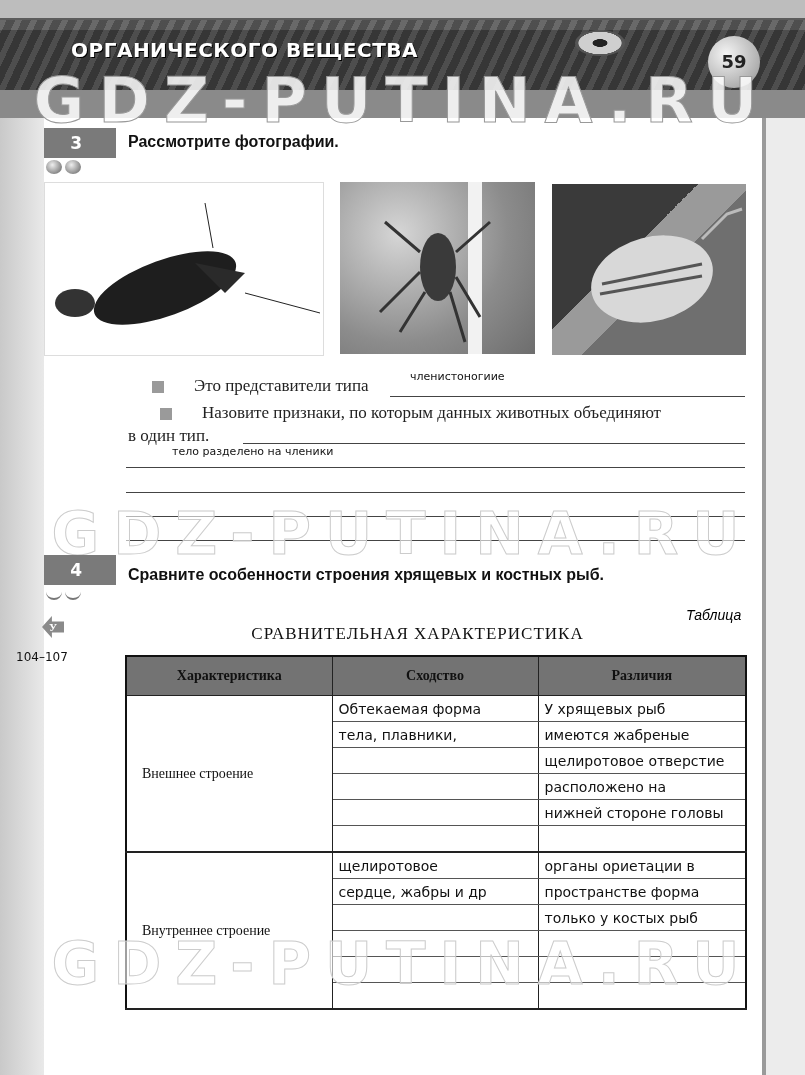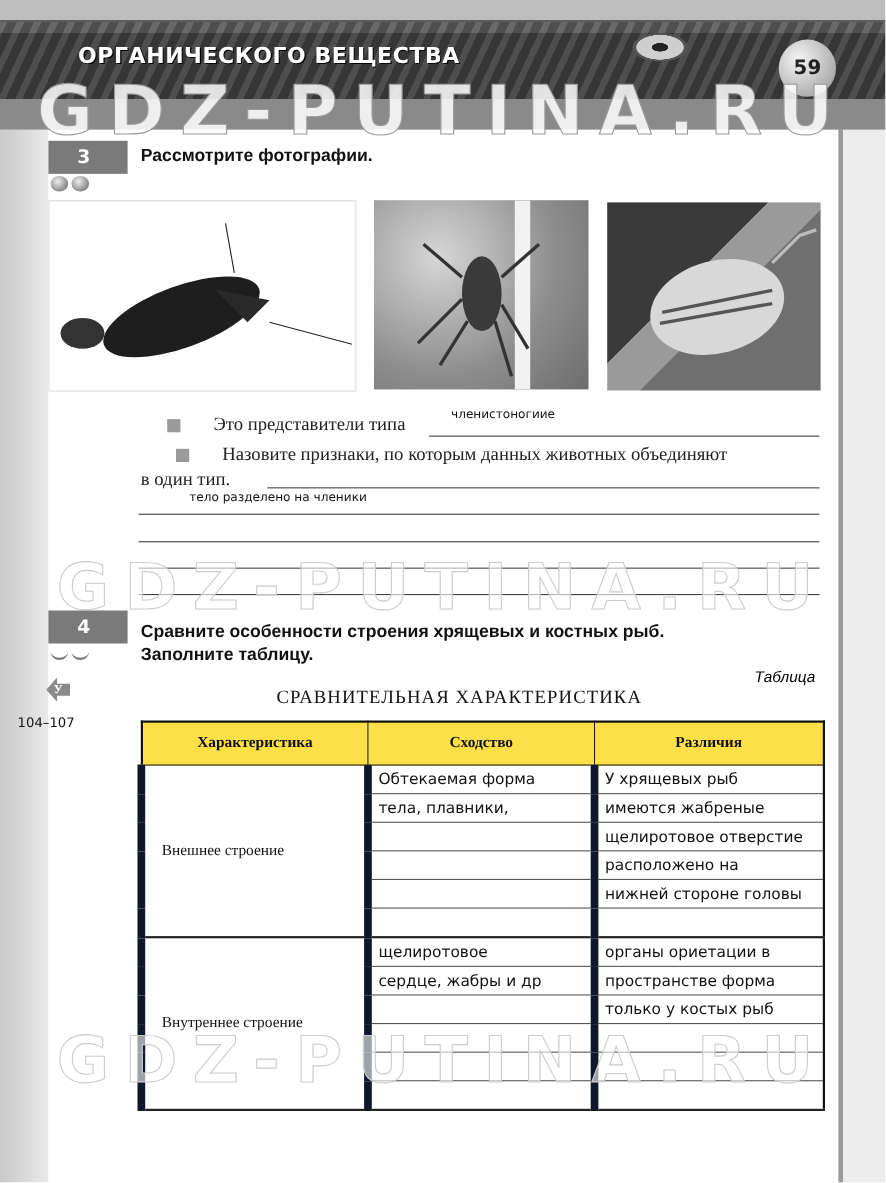--- a/index.html
+++ b/index.html
@@ -44,22 +44,22 @@
   .rule { position:absolute; height:1px; background:#444; }
 
   .tabl-caption { position:absolute; left:686px; top:607px; font-family:"Liberation Sans", sans-serif; font-style:italic; font-size:14px; color:#000000; }
   .tabl-title { position:absolute; left:0; width:805px; top:624px; text-align:center; font-size:17px; letter-spacing:1px; padding-left:30px; box-sizing:border-box; }
 
   .side-ref { position:absolute; left:16px; top:650px; font-family:"DejaVu Sans", sans-serif; font-weight:normal; font-size:12px; }
   .arrow-icon { position:absolute; left:42px; top:616px; width:22px; height:22px; background:#8a8a8a;
     clip-path: polygon(0 50%, 45% 0, 45% 25%, 100% 25%, 100% 75%, 45% 75%, 45% 100%); color:#fff; font-size:11px; font-weight:bold; text-align:center; line-height:22px; }
 
   table.cmp { position:absolute; left:125px; top:655px; width:620px; border-collapse:collapse; border:2px solid #111; table-layout:fixed; }
-  table.cmp th { height:36px; background:#fde047; border:1px solid #222; font-size:14px; font-weight:bold; }
-  table.cmp td { border-left:7px solid #0f172a; border-right:1px solid #222; height:25px; padding:0 6px; font-family:"DejaVu Sans", sans-serif; font-size:14px; border-bottom:1px solid #555; white-space:nowrap; overflow:hidden; }
+  table.cmp th { height:36px; background:#737373; border:1px solid #222; font-size:14px; font-weight:bold; }
+  table.cmp td { border-left:1px solid #0f172a; border-right:1px solid #222; height:25px; padding:0 6px; font-family:"DejaVu Sans", sans-serif; font-size:14px; border-bottom:1px solid #555; white-space:nowrap; overflow:hidden; }
   table.cmp td.label { font-family:Liberation Serif, serif; font-size:14px; border-bottom:2px solid #222;padding-left:15px; }
   table.cmp tr.last td { border-bottom:2px solid #222; }
 </style>
 </head>
 <body>
 
 <div class="banner">
   <div class="tex1"></div>
   <div class="eye"></div>
   <div class="title">ОРГАНИЧЕСКОГО ВЕЩЕСТВА</div>
@@ -122,21 +122,20 @@
 
 <div class="watermark wm-mid">GDZ-PUTINA.RU</div>
 
 <div class="task-num" style="top:555px">4</div>
 <div class="dots hollow" style="top:590px">
     <span></span>
     <span></span>
   </div>
 <div class="task-text" style="top:564px">
   <div>Сравните особенности строения хрящевых и костных рыб.</div>
-  <div>Заполните таблицу.</div>
 </div>
 <div class="arrow-icon">У</div>
 <div class="side-ref">104–107</div>
 
 <div class="tabl-caption">Таблица</div>
 <div class="tabl-title">СРАВНИТЕЛЬНАЯ ХАРАКТЕРИСТИКА</div>
 
 <table class="cmp">
   <colgroup>
       <col style="width:206px">

